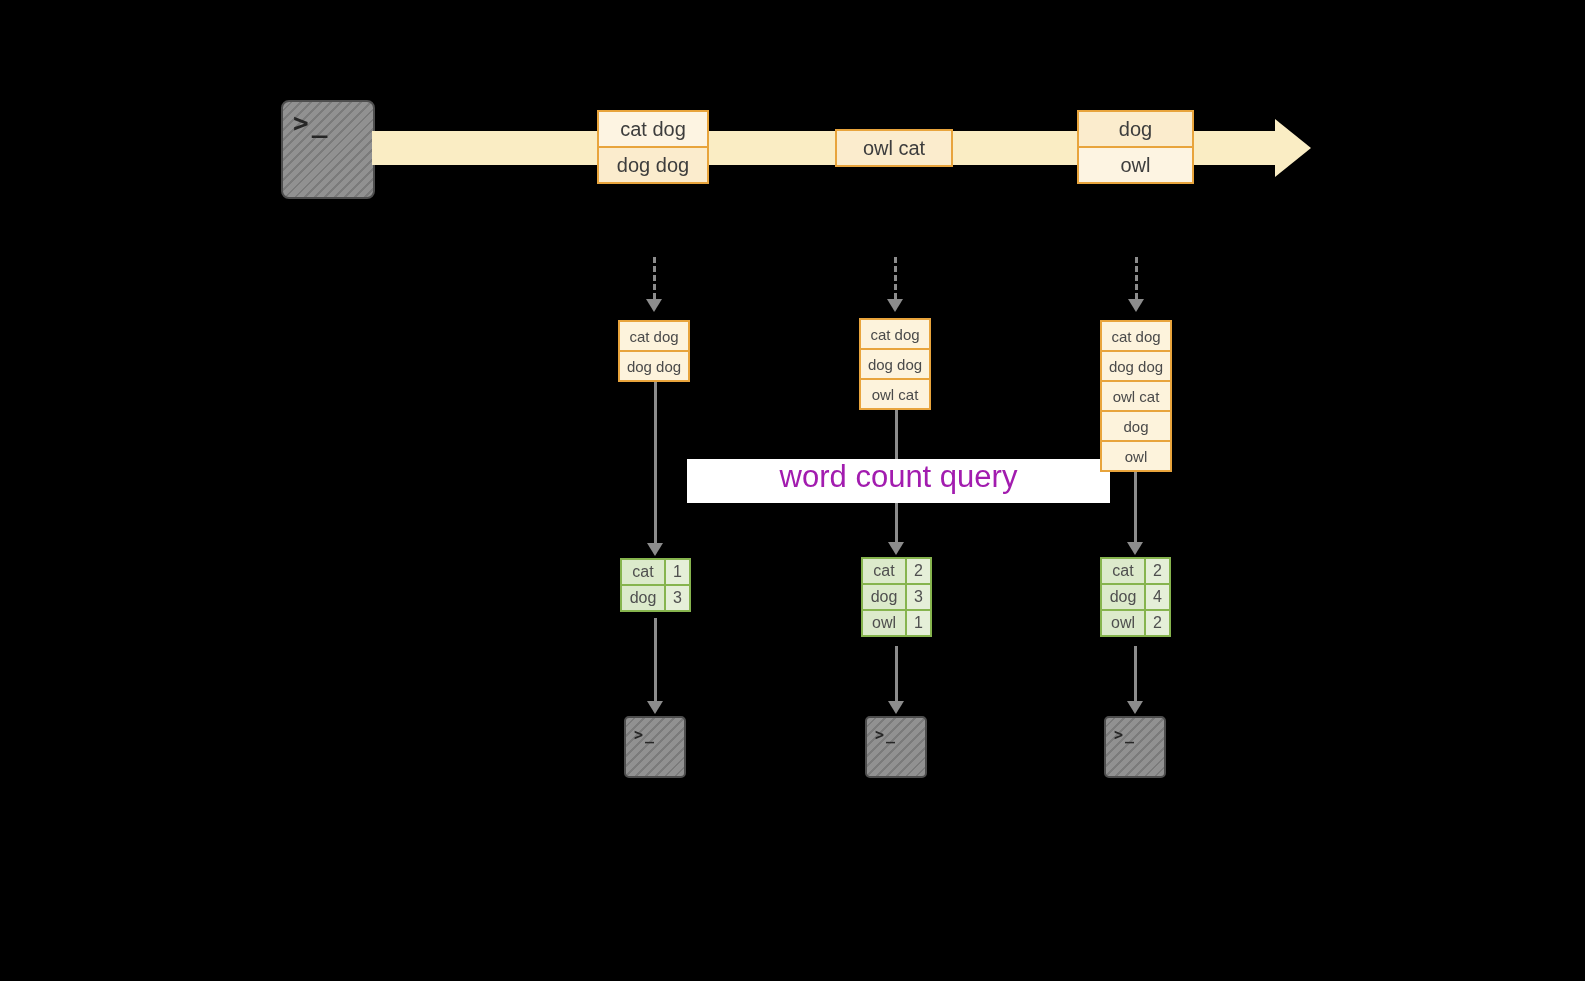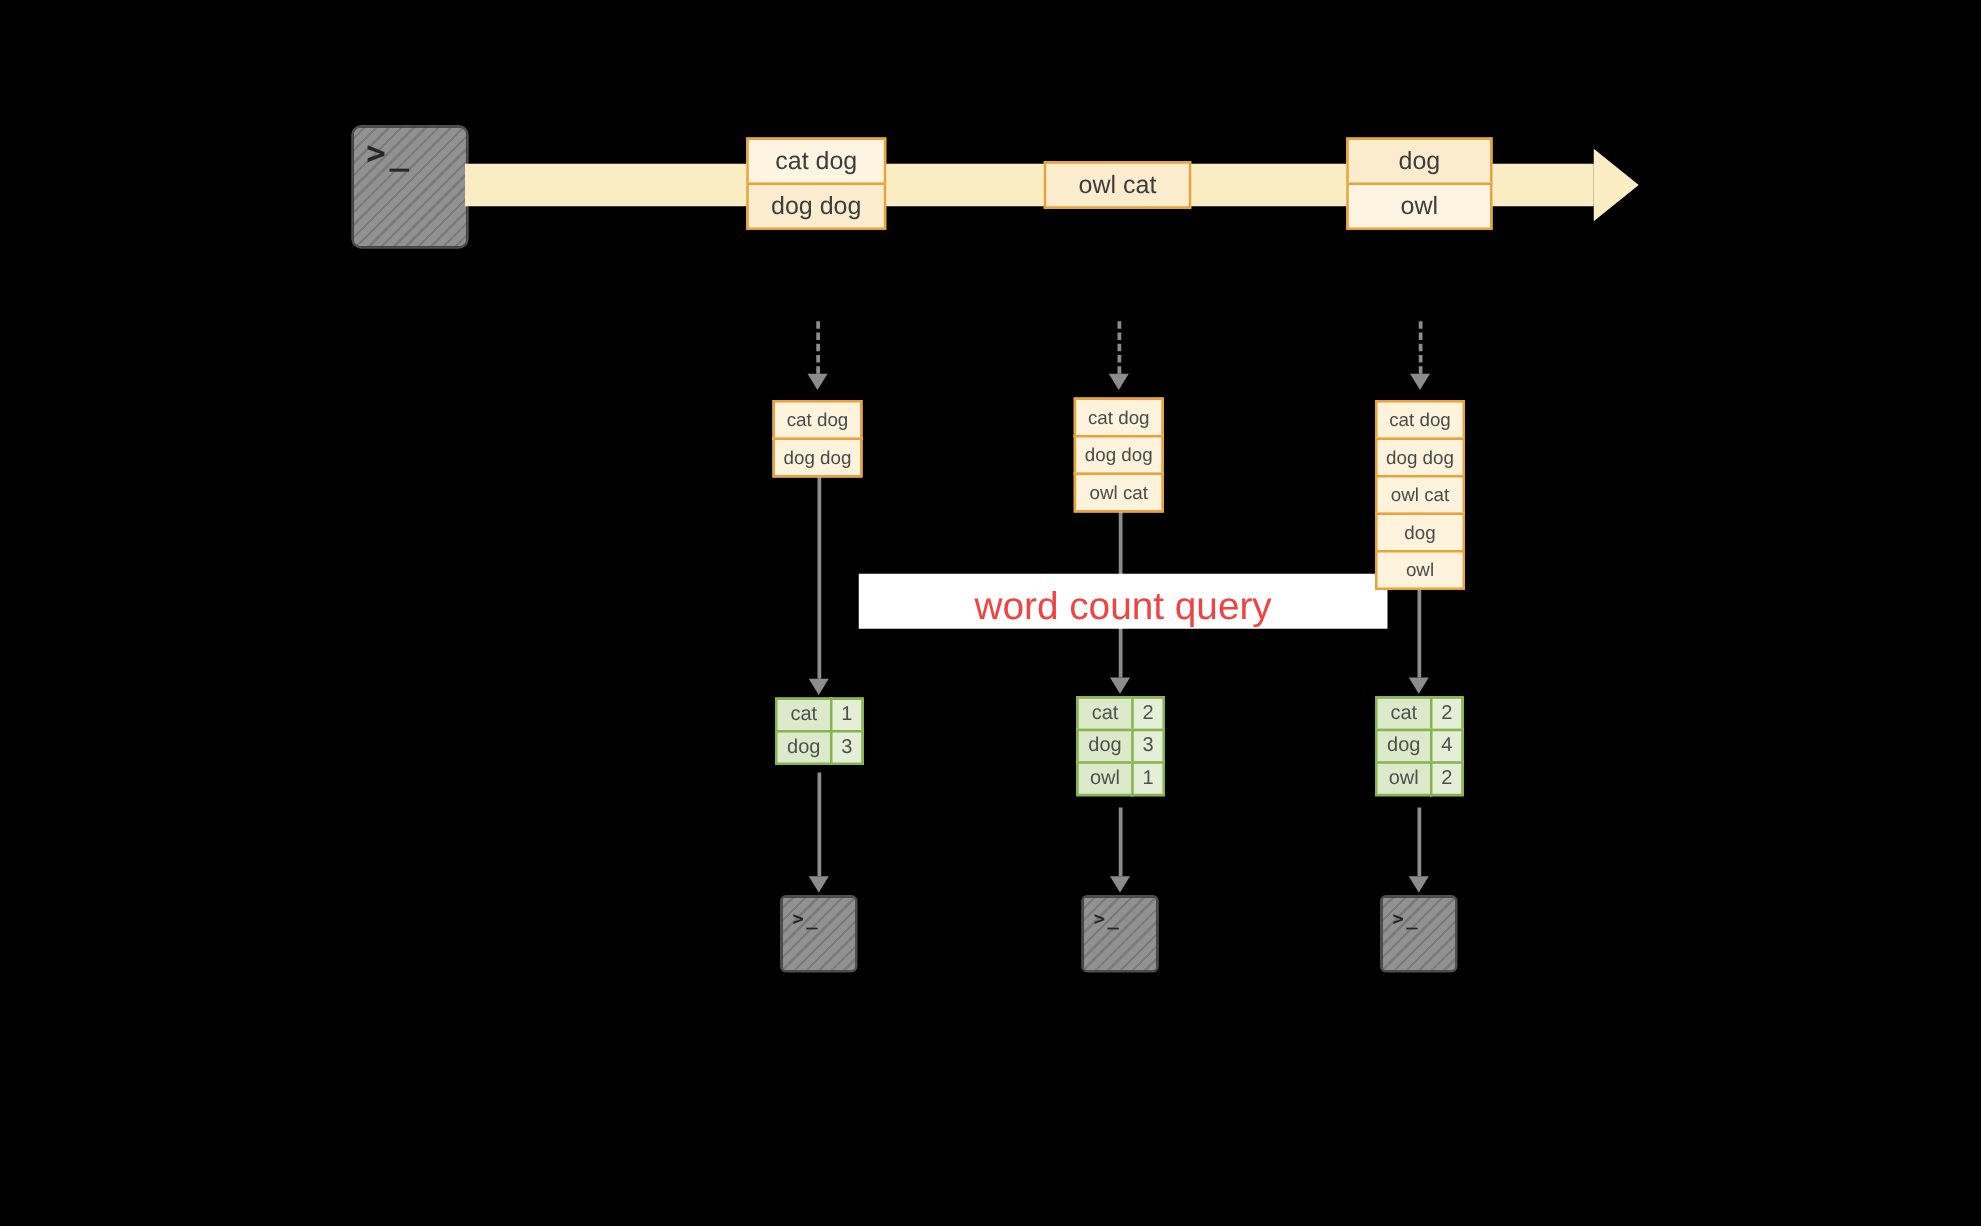--- a/index.html
+++ b/index.html
@@ -44,22 +44,22 @@
   .vlist{position:absolute;display:flex;flex-direction:column;z-index:5;}
   .vcell{
     box-sizing:border-box;width:72px;height:32px;border:2px solid #e8a43c;background:#fdf3dc;
     display:flex;align-items:center;justify-content:center;
     font-size:15px;color:#4a4a4a;
   }
   .vcell + .vcell{margin-top:-2px;}
   
   .banner{
     position:absolute;background:#ffffff;z-index:4;
-    display:flex;align-items:flex-end;justify-content:center;
-    font-size:31px;color:#ef4444;
+    display:flex;align-items:flex-start;justify-content:center;
+    font-size:31px;color:#a21caf;
   }
   
   .ctable{position:absolute;display:flex;flex-direction:column;z-index:5;}
   .crow{display:flex;}
   .crow + .crow{margin-top:-2px;}
   .cword,.ccount{
     box-sizing:border-box;height:28px;border:2px solid #86b44e;
     display:flex;align-items:center;justify-content:center;
     font-size:16px;color:#4f4f4f;
   }

